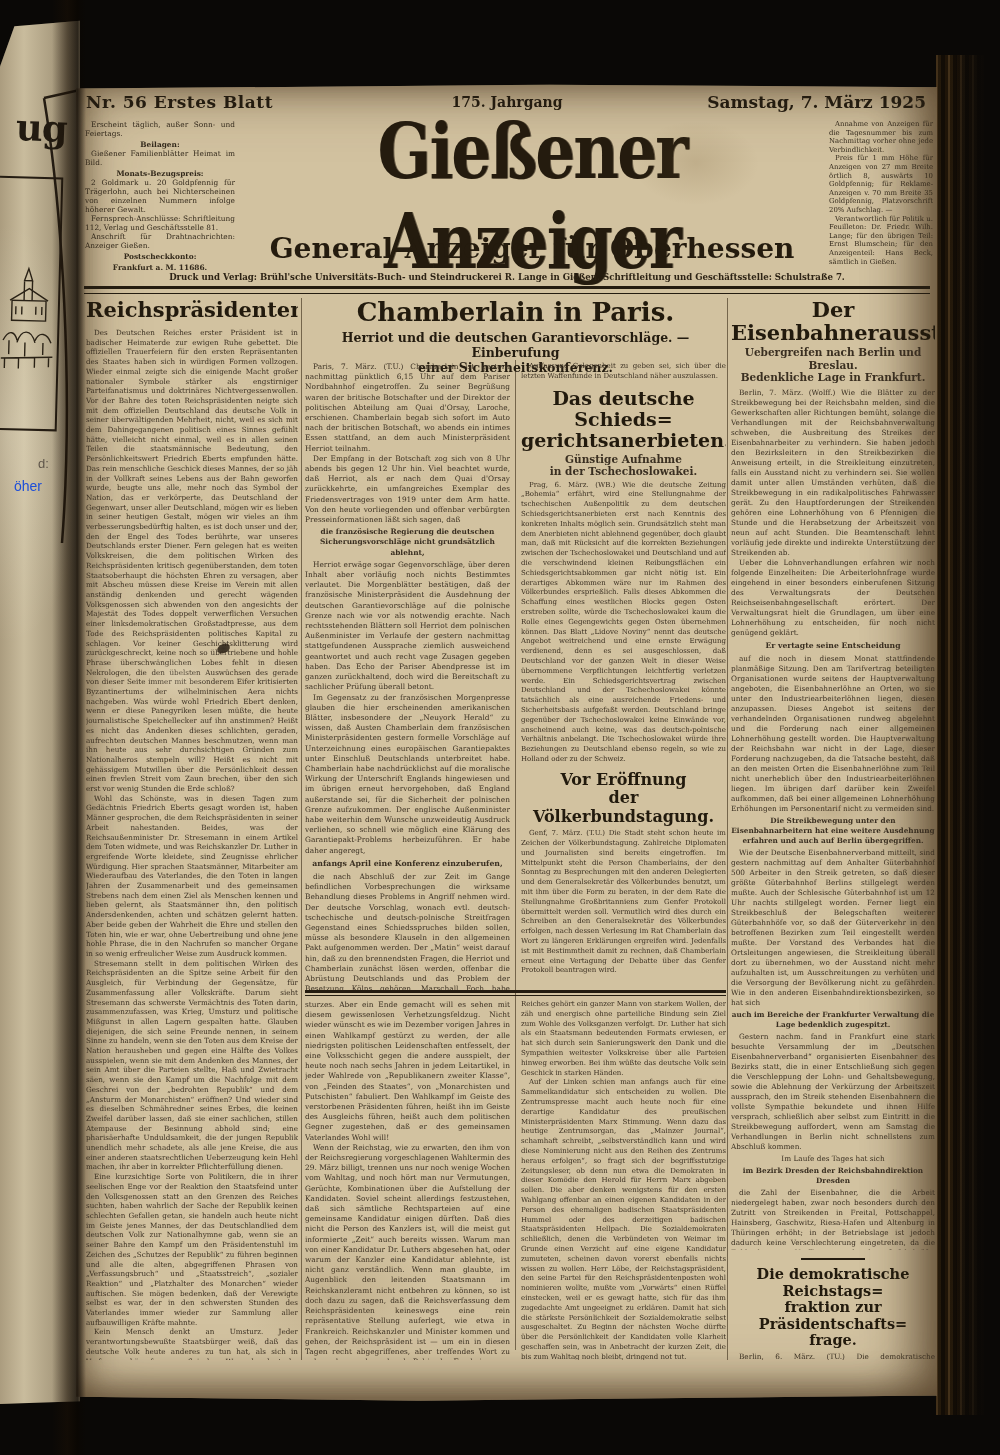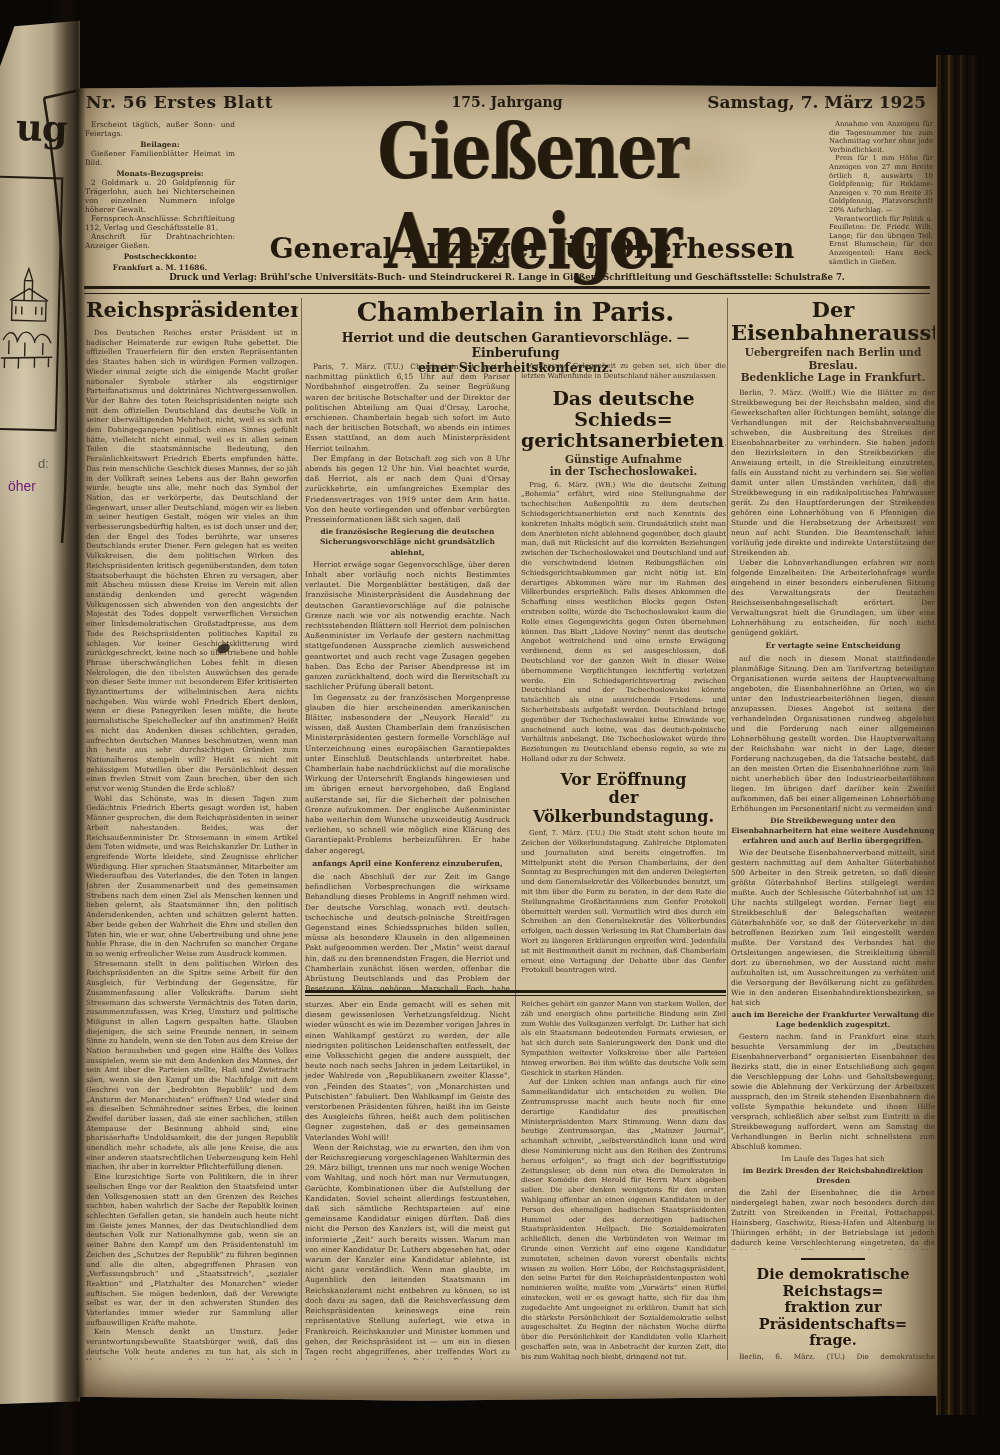--- a/index.html
+++ b/index.html
@@ -11,22 +11,22 @@
   .side-page .texture{position:absolute;inset:0;background:
     radial-gradient(120px 300px at 10% 30%,rgba(255,250,230,.25),transparent 70%),
     linear-gradient(90deg,rgba(80,60,35,.25),rgba(0,0,0,0) 30%,rgba(60,45,25,.4) 96%);}
   .frag-big{position:absolute;left:16px;top:88px;font-size:37px;font-weight:bold;color:#221b11;
     letter-spacing:-1px;transform:rotate(2deg);}
   .advert-box{position:absolute;left:-52px;top:158px;width:108px;height:250px;
     border:2.5px solid #241c12;transform:rotate(1.5deg);}
   .advert-box svg{position:absolute;left:52px;top:76px;}
   .frag-a{position:absolute;left:38px;top:438px;font-family:"Liberation Sans",sans-serif;
     font-size:13px;color:#5f564a;}
-  .frag-b{position:absolute;left:8px;top:460px;font-family:"Liberation Sans",sans-serif;
-    font-size:14px;color:#701a75;}
+  .frag-b{position:absolute;left:14px;top:460px;font-family:"Liberation Sans",sans-serif;
+    font-size:14px;color:#1d4ed8;}
   .frame-line{position:absolute;left:0;top:0;}
   .gutter{position:absolute;left:52px;top:0;width:34px;height:1455px;
     background:linear-gradient(90deg,rgba(0,0,0,0) 0,rgba(25,15,5,.55) 45%,rgba(10,6,2,.75) 75%,rgba(0,0,0,0) 100%);z-index:3;}
   
   .stack-edge{position:absolute;left:936px;top:55px;width:48px;height:1360px;
     background:repeating-linear-gradient(90deg,#503a1e 0 2px,#2a1d0c 2px 5px,#140d05 5px 9px,#241708 9px 12px);
     opacity:.8;}
   .stack-fade{position:absolute;left:956px;top:0;width:44px;height:1455px;background:linear-gradient(90deg,rgba(10,8,6,.3),#0a0806 70%);}
   
   .paper{position:absolute;left:76px;top:84px;width:861px;height:1318px;background:#d2c2a0;

